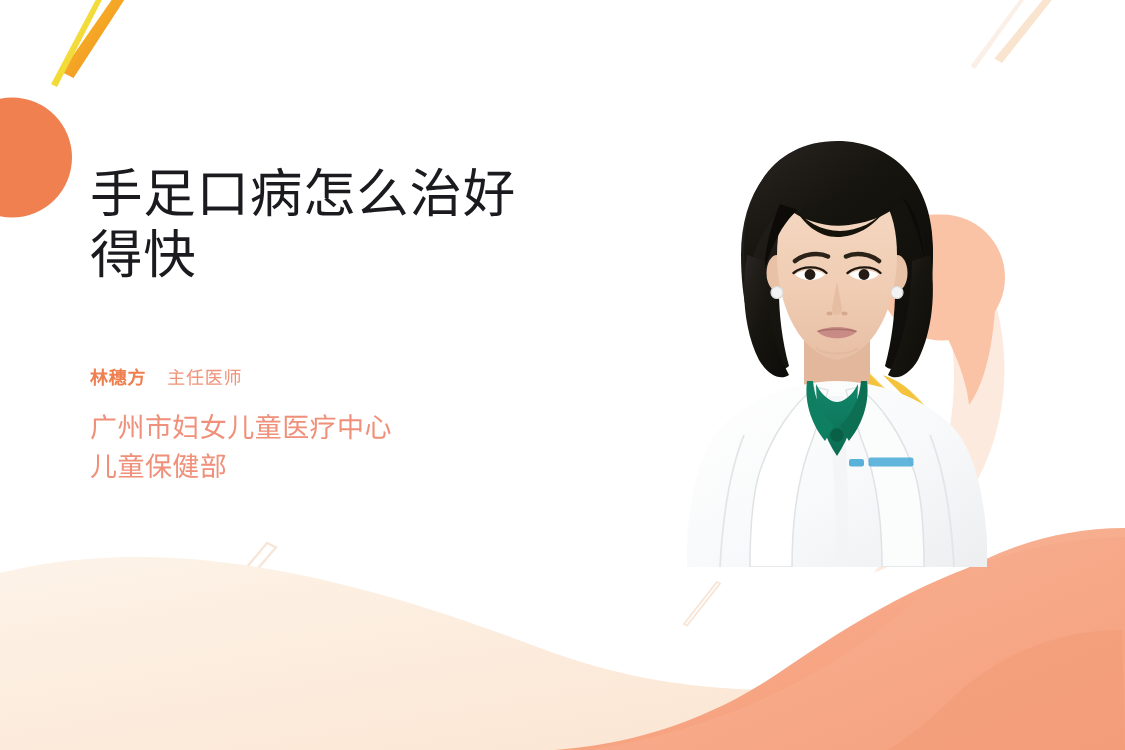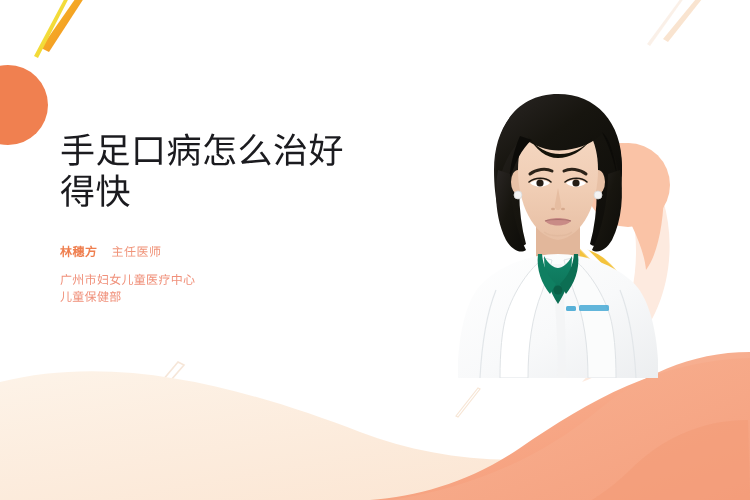--- a/index.html
+++ b/index.html
@@ -30,21 +30,20 @@
     display: block;
   }
 
   
   .text-block {
     position: absolute;
     left: 60px;
     top: 110px;
     width: 370px;
     z-index: 6;
-    margin-top: 21px;
   }
 
   .headline {
     margin: 0;
     font-size: 35px;
     line-height: 1.16;
     font-weight: 400;
     letter-spacing: 0.5px;
     color: #1b1b1f;
     white-space: pre-line;
@@ -72,21 +71,21 @@
   }
   .doctor-title {
     font-weight: 400;
     color: #f0947a;
     margin-left: 14px;
     letter-spacing: 0.5px;
   }
 
   .credit-line-2 {
     margin-top: 11px;
-    font-size: 12px;
+    font-size: 18px;
     line-height: 1.45;
     color: #f0907a;
     white-space: pre-line;
     letter-spacing: 0.3px;
   }
 
   
   .portrait {
     position: absolute;
     left: 432px;

